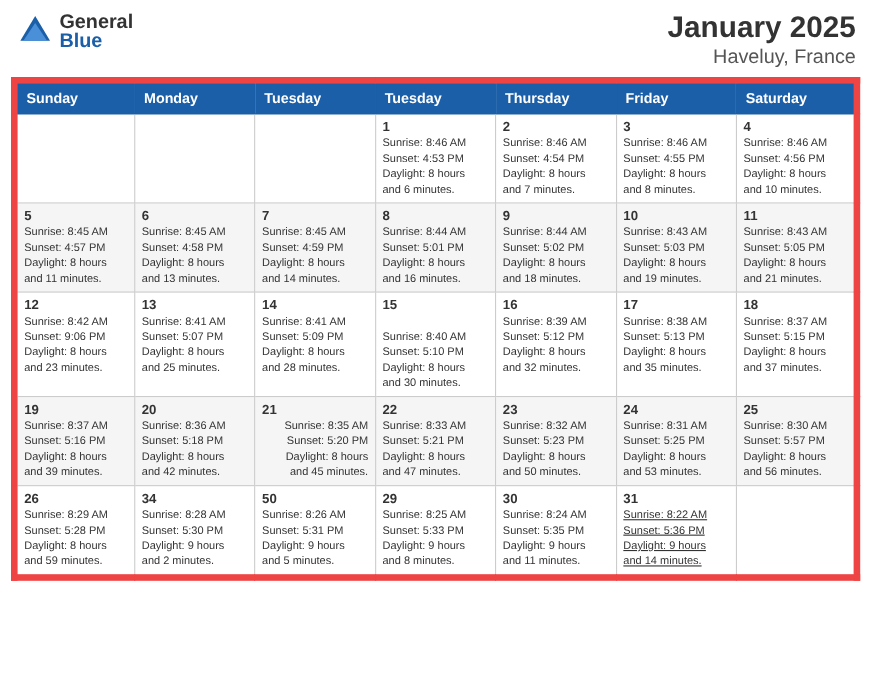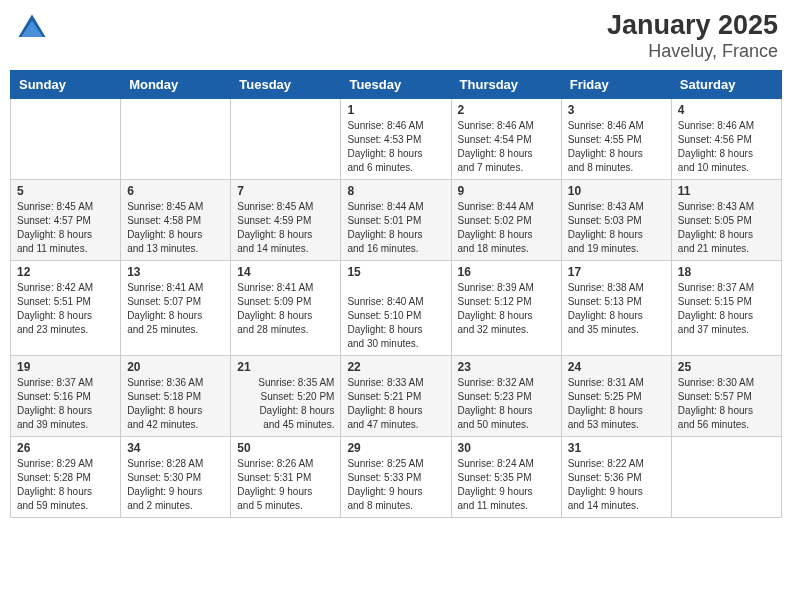--- a/index.html
+++ b/index.html
@@ -49,21 +49,21 @@
       font-weight: bold;
       color: #333;
     }
     .location {
       font-size: 18px;
       color: #555;
     }
     .calendar {
       width: 100%;
       border-collapse: collapse;
-      border: 1px solid #ef4444;
+      border: 6px solid #ef4444;
     }
     .calendar th {
       background-color: #1a5fa8;
       color: #fff;
       text-align: left;
       padding: 6px 8px;
       font-size: 13px;
       border: 1px solid #1a5fa8;
     }
     .calendar td {
@@ -101,20 +101,24 @@
   </style>
 </head>
 <body>
 
 <div class="header">
   <div class="logo">
     <svg class="logo-icon" viewBox="0 0 40 40">
       <polygon points="20,5 35,30 5,30" fill="#1a5fa8"></polygon>
       <polygon points="20,12 32,30 8,30" fill="#4a90d9"></polygon>
     </svg>
+    <div class="logo-text">
+      <span class="logo-general">General</span>
+      <span class="logo-blue">Blue</span>
+    </div>
   </div>
   <div class="title-block">
     <div class="month-title">January 2025</div>
     <div class="location">Haveluy, France</div>
   </div>
 </div>
 
 <table class="calendar">
   <thead>
     <tr>
@@ -209,21 +213,21 @@
           <div class="day-info" style="white-space: pre-line;">Sunrise: 8:43 AM
 Sunset: 5:05 PM
 Daylight: 8 hours
 and 21 minutes.</div>
         </td>
       </tr>
       <tr>
         <td>
           <div class="day-number">12</div>
           <div class="day-info" style="white-space: pre-line;">Sunrise: 8:42 AM
-Sunset: 5:51 PM
+Sunset: 9:06 PM
 Daylight: 8 hours
 and 23 minutes.</div>
         </td>
         <td>
           <div class="day-number">13</div>
           <div class="day-info" style="white-space: pre-line;">Sunrise: 8:41 AM
 Sunset: 5:07 PM
 Daylight: 8 hours
 and 25 minutes.</div>
         </td>
@@ -345,21 +349,21 @@
         </td>
         <td>
           <div class="day-number">30</div>
           <div class="day-info" style="white-space: pre-line;">Sunrise: 8:24 AM
 Sunset: 5:35 PM
 Daylight: 9 hours
 and 11 minutes.</div>
         </td>
         <td>
           <div class="day-number">31</div>
-          <div class="day-info" style="white-space: pre-line;">Sunrise: 8:22 AM
+          <div class="day-info" style="white-space: pre-line; text-decoration: underline;">Sunrise: 8:22 AM
 Sunset: 5:36 PM
 Daylight: 9 hours
 and 14 minutes.</div>
         </td>
         <td class="empty-cell"></td>
       </tr>
     </tbody>
 </table>
 
 </body></html>

